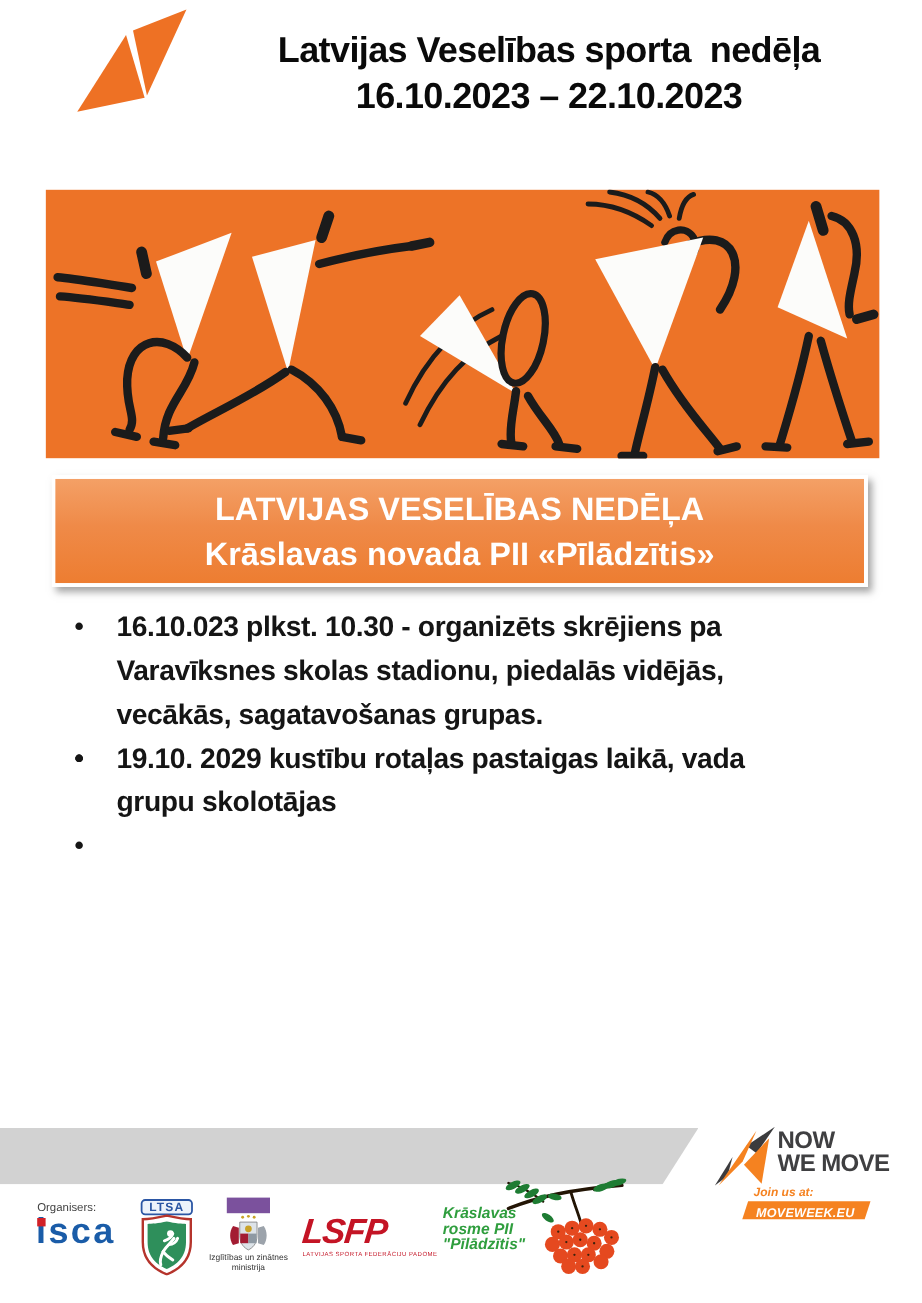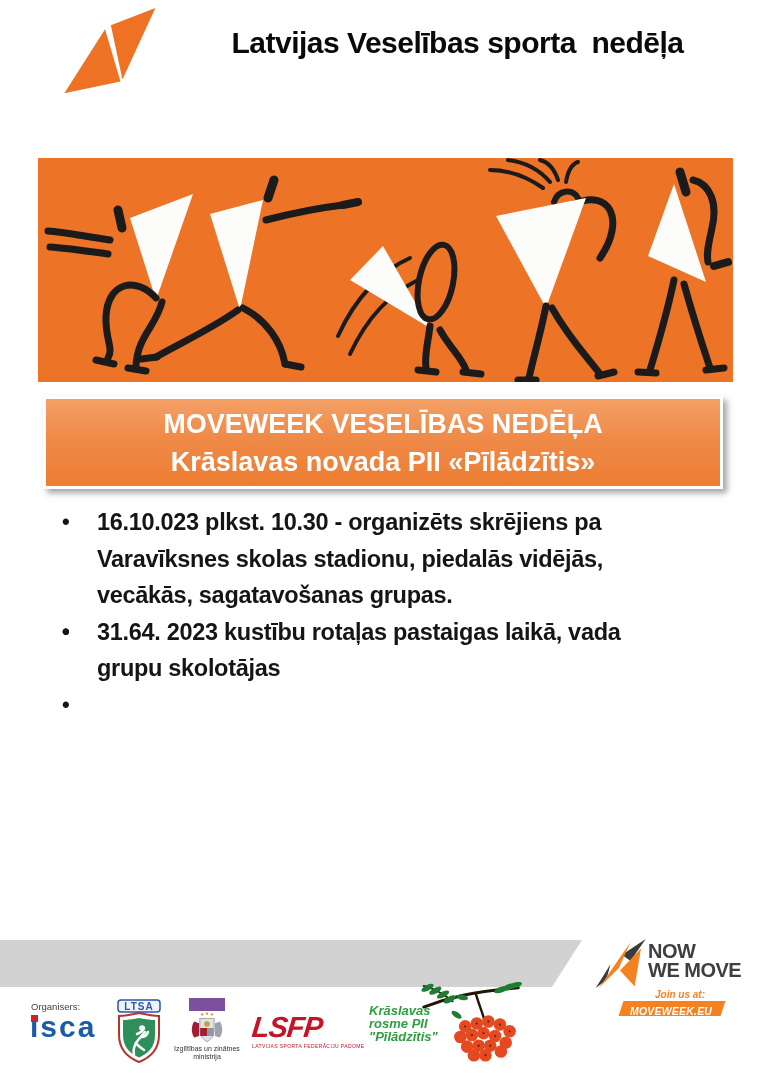--- a/index.html
+++ b/index.html
@@ -27,21 +27,21 @@
     color:#151515; line-height:36.5px; letter-spacing:-0.3px; max-width:627px; }
   .schedule .bullet { position:absolute; left:2px; top:0; font-size:22px; }
 
   
   .gray-bar { position:absolute; left:0; top:940px; width:582px; height:47px; background:#D2D2D2;
     clip-path:polygon(0 0, 100% 0, calc(100% - 30px) 100%, 0 100%); }
 
   .nwm-arrow { position:absolute; left:594px; top:939px; width:54px; height:50px; }
   .nwm-wordmark { position:absolute; left:648px; top:942px; color:#3F3F41; font-weight:bold;
     font-size:20px; line-height:19px; letter-spacing:-0.5px; }
-  .nwm-join { position:absolute; left:628px; top:989px; width:104px; text-align:center;
+  .nwm-join { position:absolute; left:628px; top:989px; width:104px; text-align:left;
     color:#F58220; font-weight:bold; font-style:italic; font-size:10px; }
   .nwm-badge { position:absolute; left:621px; top:1001px; width:102px; height:15px;
     background:#F58220; transform:skewX(-18deg); text-align:center; cursor:pointer; }
   .nwm-badge span { display:inline-block; transform:skewX(18deg); color:#ffffff; font-weight:bold;
     font-style:italic; font-size:10.5px; line-height:15px; letter-spacing:0.2px; }
 
   .organisers-label { position:absolute; left:31px; top:1001px; font-size:9.5px; color:#3f3f3f; }
   .isca-logo { position:absolute; left:30px; top:1011px; }
   .isca-text { font-size:30px; font-weight:bold; color:#1A5CA8; letter-spacing:2px; line-height:32px; }
   .isca-dot { position:absolute; left:1px; top:4px; width:7px; height:7px; background:#D22027; }
@@ -67,20 +67,21 @@
 
 <div class="page">
 
   <svg class="header-logo" viewBox="0 0 110 95">
     <polygon points="54,24 12,90 70,78" fill="#EE7124"></polygon>
     <polygon points="60,20 106,2 72,76" fill="#EE7124"></polygon>
   </svg>
 
   <div class="title-block">
     <div class="title-line">Latvijas Veselības sporta  nedēļa</div>
+    <div class="title-line">16.10.2023 – 22.10.2023</div>
   </div>
 
   <svg class="figures-banner" viewBox="0 0 695 224">
     <rect x="0" y="0" width="695" height="224" fill="#ED7327"></rect>
     <g stroke="#1b1b1b" stroke-width="7" fill="none" stroke-linecap="round" stroke-linejoin="round">
 
       <path d="M72,82 C45,78 25,74 10,73"></path>
       <path d="M70,96 C48,93 28,90 12,89"></path>
       <path d="M80,52 L84,70" stroke-width="9"></path>
       <polygon points="92,60 155,36 118,142" fill="#FCFCFA" stroke="none"></polygon>
@@ -124,38 +125,38 @@
       <path d="M676,108 L690,104" stroke-width="8"></path>
       <polygon points="636,26 610,98 668,124" fill="#FCFCFA" stroke="none"></polygon>
       <path d="M636,122 C628,160 618,192 612,212"></path>
       <path d="M646,126 C656,162 666,192 672,210"></path>
       <path d="M600,214 L618,215"></path>
       <path d="M668,212 L686,210"></path>
     </g>
   </svg>
 
   <div class="moveweek-banner">
-    <div class="moveweek-line">MOVEWEEK VESELĪBAS NEDĒĻA</div>
+    <div class="moveweek-line">LATVIJAS VESELĪBAS NEDĒĻA</div>
     <div class="moveweek-line">Krāslavas novada PII «Pīlādzītis»</div>
   </div>
 
   <ul class="schedule">
     <li>
       <span class="bullet">•</span>
       <span>16.10.023 plkst. 10.30 - organizēts skrējiens pa Varavīksnes skolas stadionu, piedalās vidējās, vecākās, sagatavošanas grupas.</span>
     </li>
     <li>
       <span class="bullet">•</span>
     </li>
     <li>
       <span class="bullet">•</span>
     </li>
     <li>
       <span class="bullet">•</span>
-      <span>31.64. 2023 kustību rotaļas pastaigas laikā, vada grupu skolotājas</span>
+      <span>19.10. 2029 kustību rotaļas pastaigas laikā, vada grupu skolotājas</span>
     </li>
     <li>
       <span class="bullet">•</span>
     </li>
   </ul>
 
   <div class="gray-bar"></div>
 
   <svg class="nwm-arrow" viewBox="0 0 100 95">
     <polygon points="52,30 97,0 68,42" fill="#3B3B3D"></polygon>

